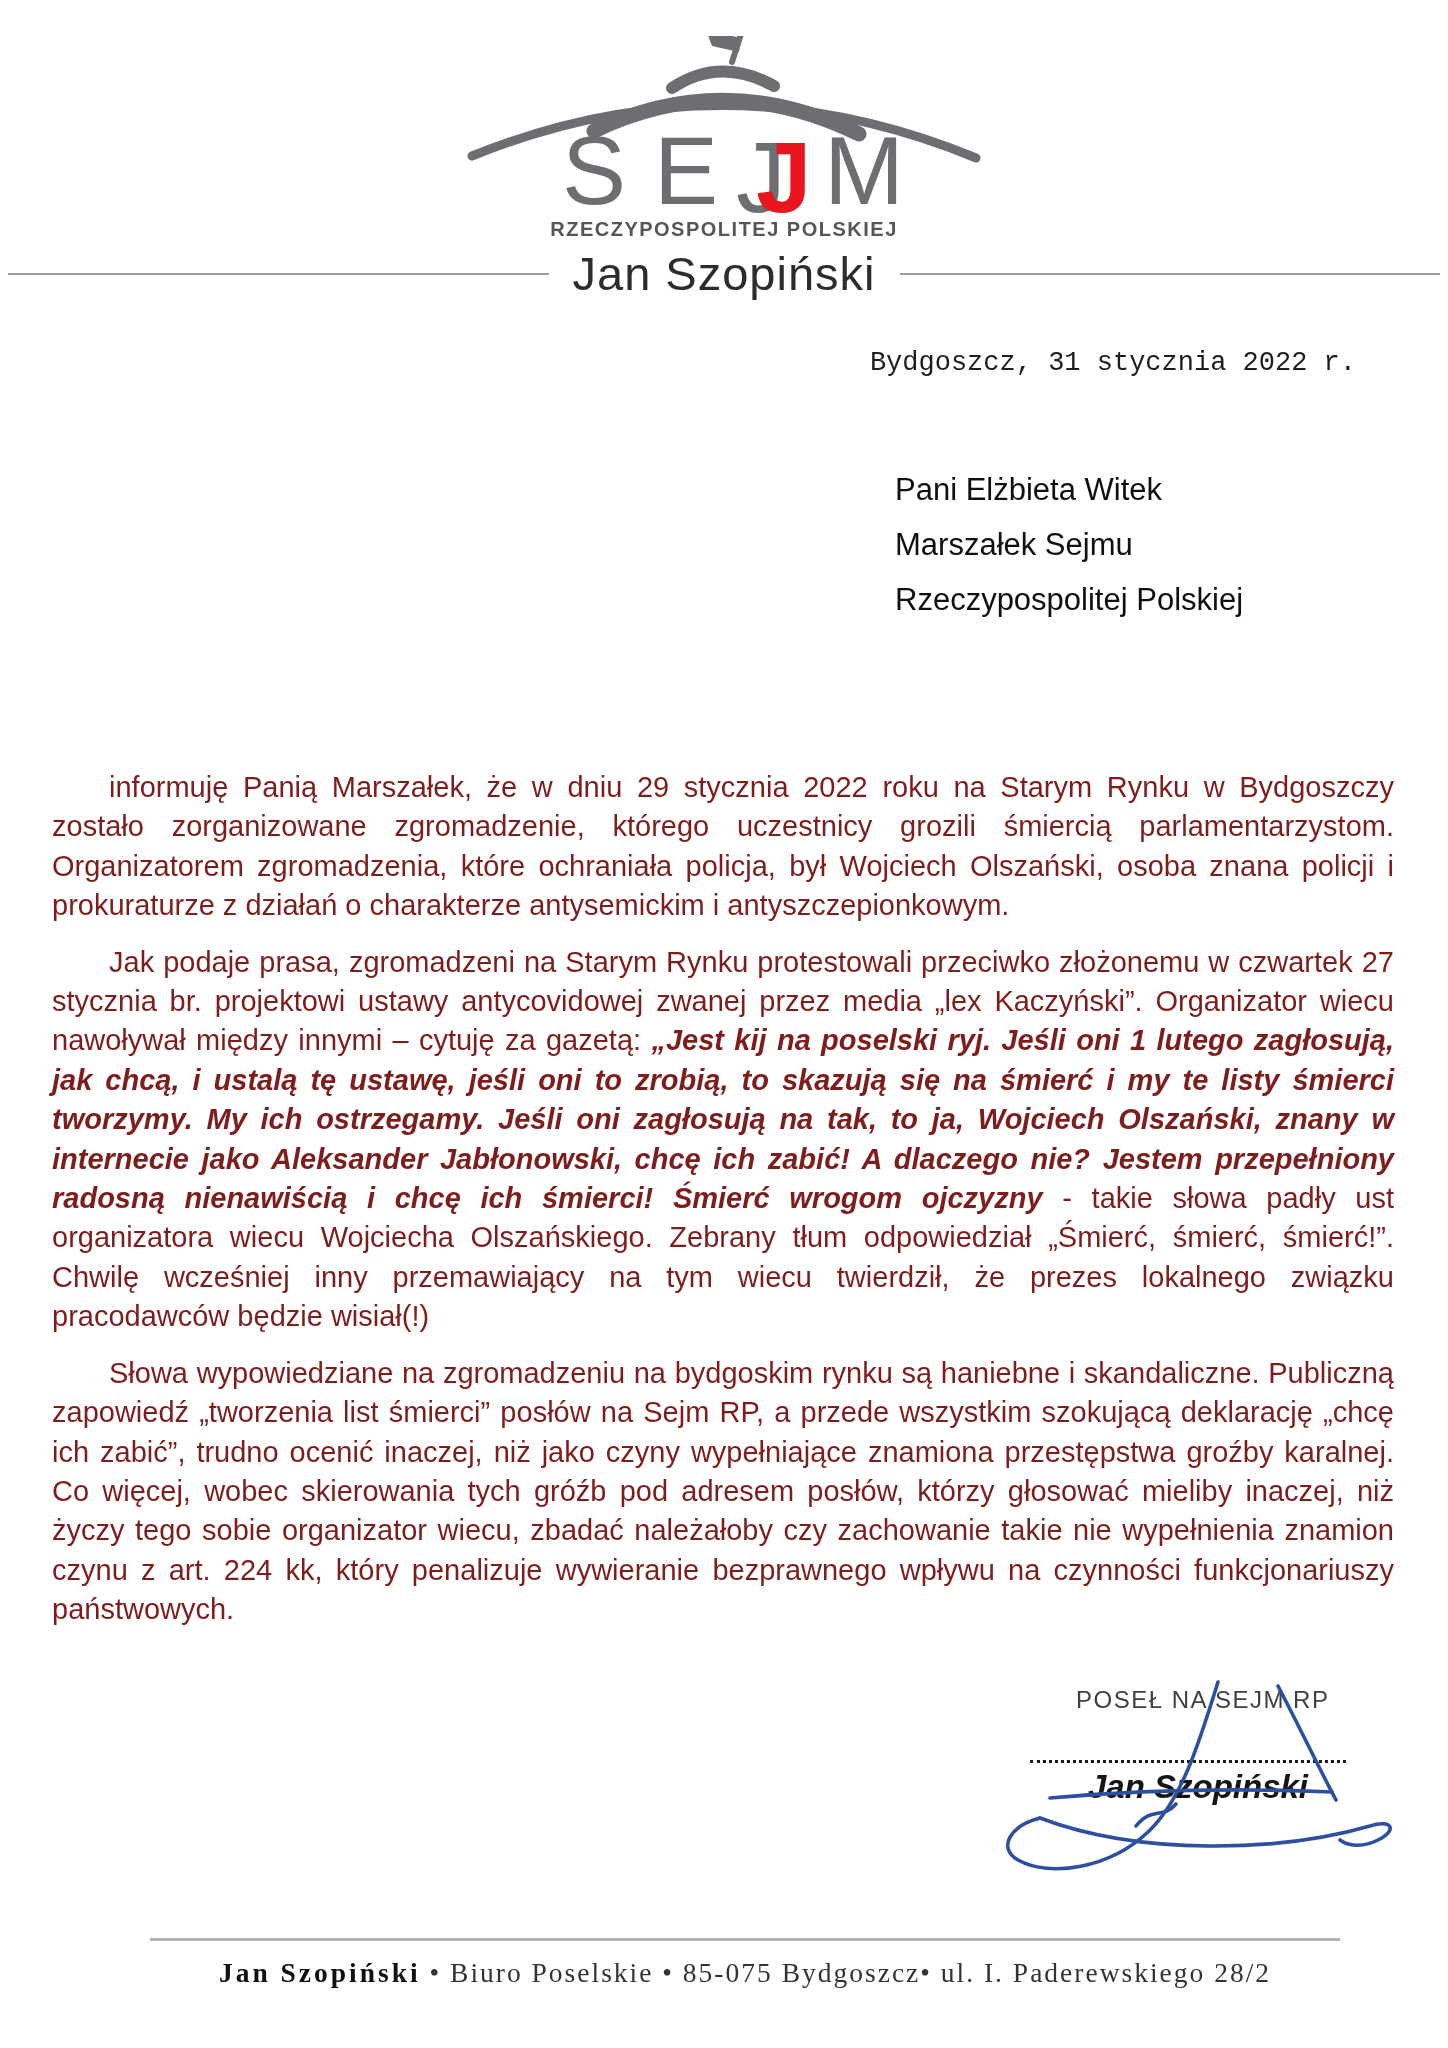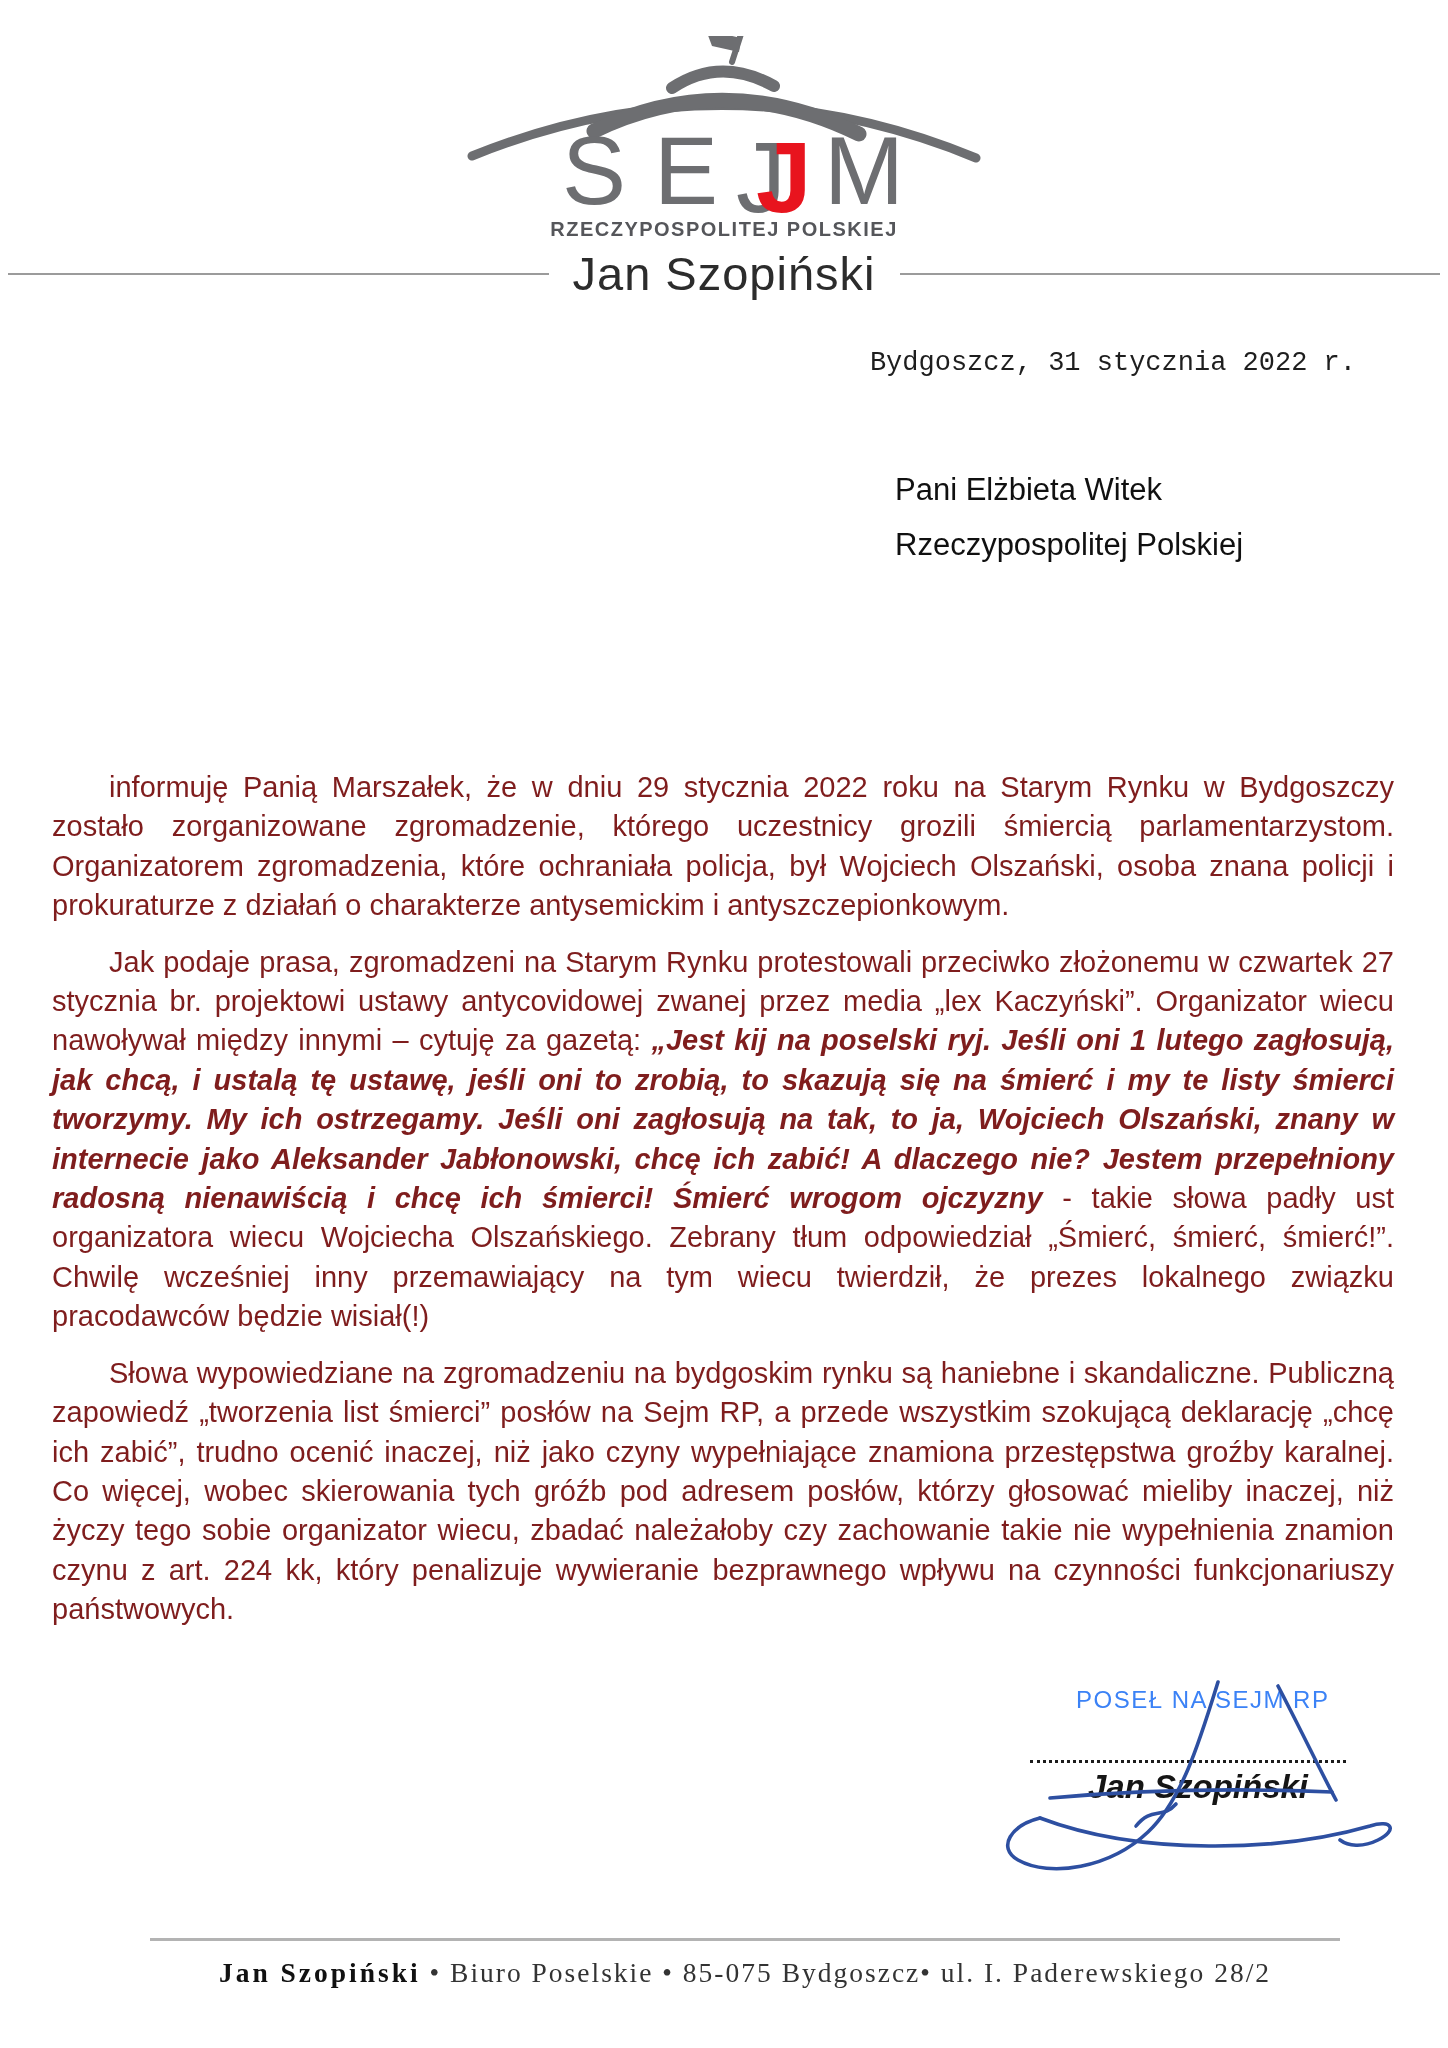--- a/index.html
+++ b/index.html
@@ -54,21 +54,21 @@
     position:absolute;top:768px;left:52px;right:54px;
     font-size:29px;line-height:39.4px;
     text-align:justify;color:#7f1d1d;
   }
   .body-text p{margin:0 0 17px 0;text-indent:57px;}
   .seg-bi{font-weight:bold;font-style:italic;margin-top:40px;}
 
   
   .sig-role{
     position:absolute;top:1686px;left:1076px;
-    font-size:24px;letter-spacing:1.5px;color:#3b82f6;
+    font-size:24px;letter-spacing:1.5px;color:#404040;
     white-space:nowrap;
   }
   .sig-dots{
     position:absolute;top:1742px;left:1030px;width:316px;height:18px;
     border-bottom:3px dotted #1b1b1b;
   }
   .sig-name{
     position:absolute;top:1768px;left:1048px;width:300px;
     text-align:center;
     font-size:33px;font-weight:bold;font-style:italic;color:#151515;
@@ -122,20 +122,21 @@
   <div class="title-row">
     <div class="rule"></div>
     <div class="page-title">Jan Szopiński</div>
     <div class="rule"></div>
   </div>
 
   <div class="date-line">Bydgoszcz, 31 stycznia 2022 r.</div>
 
   <div class="addressee" id="addressee">
       <div>Pani Elżbieta Witek</div>
+      <div>Marszałek Sejmu</div>
       <div>Rzeczypospolitej Polskiej</div>
     </div>
 
   <div class="body-text" id="body-text">
       <p><span>informuję Panią Marszałek, że w dniu 29 stycznia 2022 roku na Starym Rynku w Bydgoszczy zostało zorganizowane zgromadzenie, którego uczestnicy grozili śmiercią parlamentarzystom. Organizatorem zgromadzenia, które ochraniała policja, był Wojciech Olszański, osoba znana policji i prokuraturze z działań o charakterze antysemickim i antyszczepionkowym.</span></p>
       <p><span>Jak podaje prasa, zgromadzeni na Starym Rynku protestowali przeciwko złożonemu w czwartek 27 stycznia br. projektowi ustawy antycovidowej zwanej przez media „lex Kaczyński”. Organizator wiecu nawoływał między innymi – cytuję za gazetą: </span><span class="seg-bi">„Jest kij na poselski ryj. Jeśli oni 1 lutego zagłosują, jak chcą, i ustalą tę ustawę, jeśli oni to zrobią, to skazują się na śmierć i my te listy śmierci tworzymy. My ich ostrzegamy. Jeśli oni zagłosują na tak, to ja, Wojciech Olszański, znany w internecie jako Aleksander Jabłonowski, chcę ich zabić! A dlaczego nie? Jestem przepełniony radosną nienawiścią i chcę ich śmierci! Śmierć wrogom ojczyzny</span><span> - takie słowa padły ust organizatora wiecu Wojciecha Olszańskiego. Zebrany tłum odpowiedział „Śmierć, śmierć, śmierć!”. Chwilę wcześniej inny przemawiający na tym wiecu twierdził, że prezes lokalnego związku pracodawców będzie wisiał(!)</span></p>
       <p><span>Słowa wypowiedziane na zgromadzeniu na bydgoskim rynku są haniebne i skandaliczne. Publiczną zapowiedź „tworzenia list śmierci” posłów na Sejm RP, a przede wszystkim szokującą deklarację „chcę ich zabić”, trudno ocenić inaczej, niż jako czyny wypełniające znamiona przestępstwa groźby karalnej. Co więcej, wobec skierowania tych gróźb pod adresem posłów, którzy głosować mieliby inaczej, niż życzy tego sobie organizator wiecu, zbadać należałoby czy zachowanie takie nie wypełnienia znamion czynu z art. 224 kk, który penalizuje wywieranie bezprawnego wpływu na czynności funkcjonariuszy państwowych.</span></p>
     </div>
 
   <div class="sig-role">POSEŁ NA SEJM RP</div>

